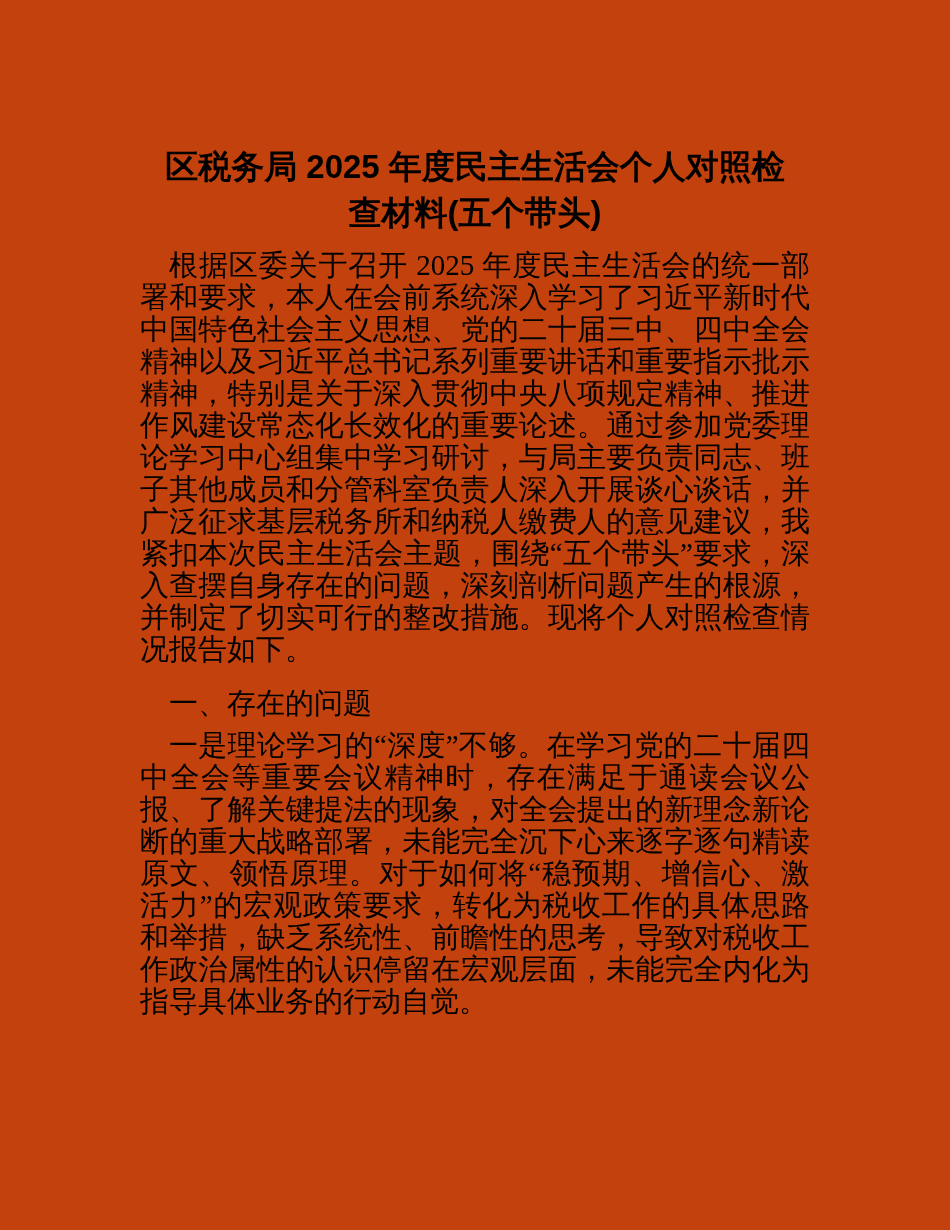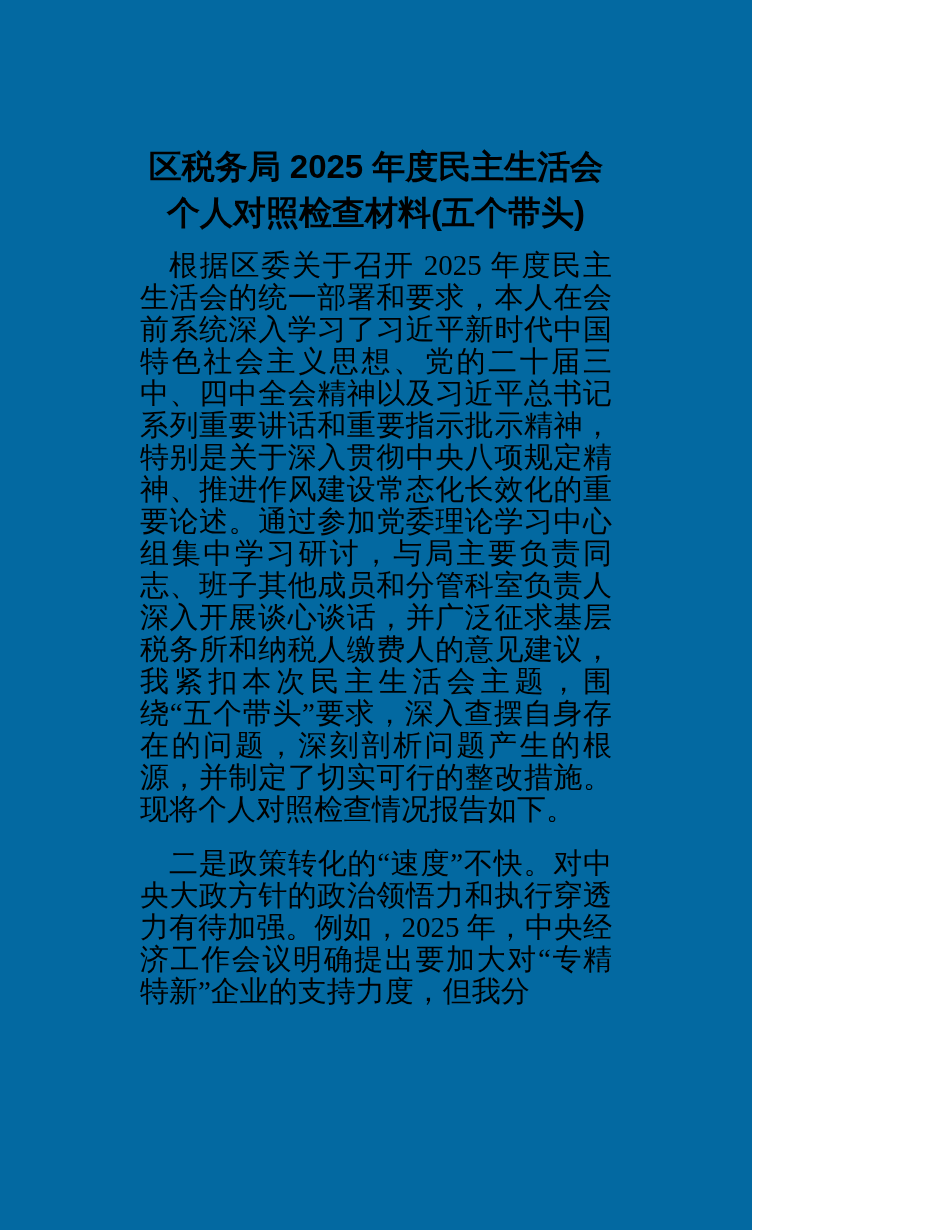--- a/index.html
+++ b/index.html
@@ -5,24 +5,24 @@
   html, body {
     margin: 0;
     padding: 0;
     background: #ffffff;
     width: 950px;
     height: 1230px;
     overflow: hidden;
   }
   .page {
     box-sizing: border-box;
-    width: 752px;
+    width: 950px;
     height: 1230px;
     padding: 144px 140px 0 140px;
-    background: #0369a1;
+    background: #c2410c;
     color: #000000;
   }
   .doc-title {
     font-family: "Liberation Sans", "DejaVu Sans", sans-serif;
     font-weight: 700;
     font-size: 33px;
     line-height: 46px;
     text-align: center;
     max-width: 640px;
     margin: 0 auto 13px auto;
@@ -40,17 +40,18 @@
   .h2 { text-indent: 0; }
 </style>
 </head>
 <body>
 
 <div class="page">
   <h1 class="doc-title">区税务局 2025 年度民主生活会个人对照检查材料(五个带头)</h1>
 
   <p class="body-para">根据区委关于召开 2025 年度民主生活会的统一部署和要求，本人在会前系统深入学习了习近平新时代中国特色社会主义思想、党的二十届三中、四中全会精神以及习近平总书记系列重要讲话和重要指示批示精神，特别是关于深入贯彻中央八项规定精神、推进作风建设常态化长效化的重要论述。通过参加党委理论学习中心组集中学习研讨，与局主要负责同志、班子其他成员和分管科室负责人深入开展谈心谈话，并广泛征求基层税务所和纳税人缴费人的意见建议，我紧扣本次民主生活会主题，围绕“五个带头”要求，深入查摆自身存在的问题，深刻剖析问题产生的根源，并制定了切实可行的整改措施。现将个人对照检查情况报告如下。</p>
 
+  <h2 class="h1">一、存在的问题</h2>
 
 
+  <p class="body-para">一是理论学习的“深度”不够。在学习党的二十届四中全会等重要会议精神时，存在满足于通读会议公报、了解关键提法的现象，对全会提出的新理念新论断的重大战略部署，未能完全沉下心来逐字逐句精读原文、领悟原理。对于如何将“稳预期、增信心、激活力”的宏观政策要求，转化为税收工作的具体思路和举措，缺乏系统性、前瞻性的思考，导致对税收工作政治属性的认识停留在宏观层面，未能完全内化为指导具体业务的行动自觉。</p>
 
-  <p class="body-para">二是政策转化的“速度”不快。对中央大政方针的政治领悟力和执行穿透力有待加强。例如，2025 年，中央经济工作会议明确提出要加大对“专精特新”企业的支持力度，但我分</p>
 </div>
 
 </body></html>

